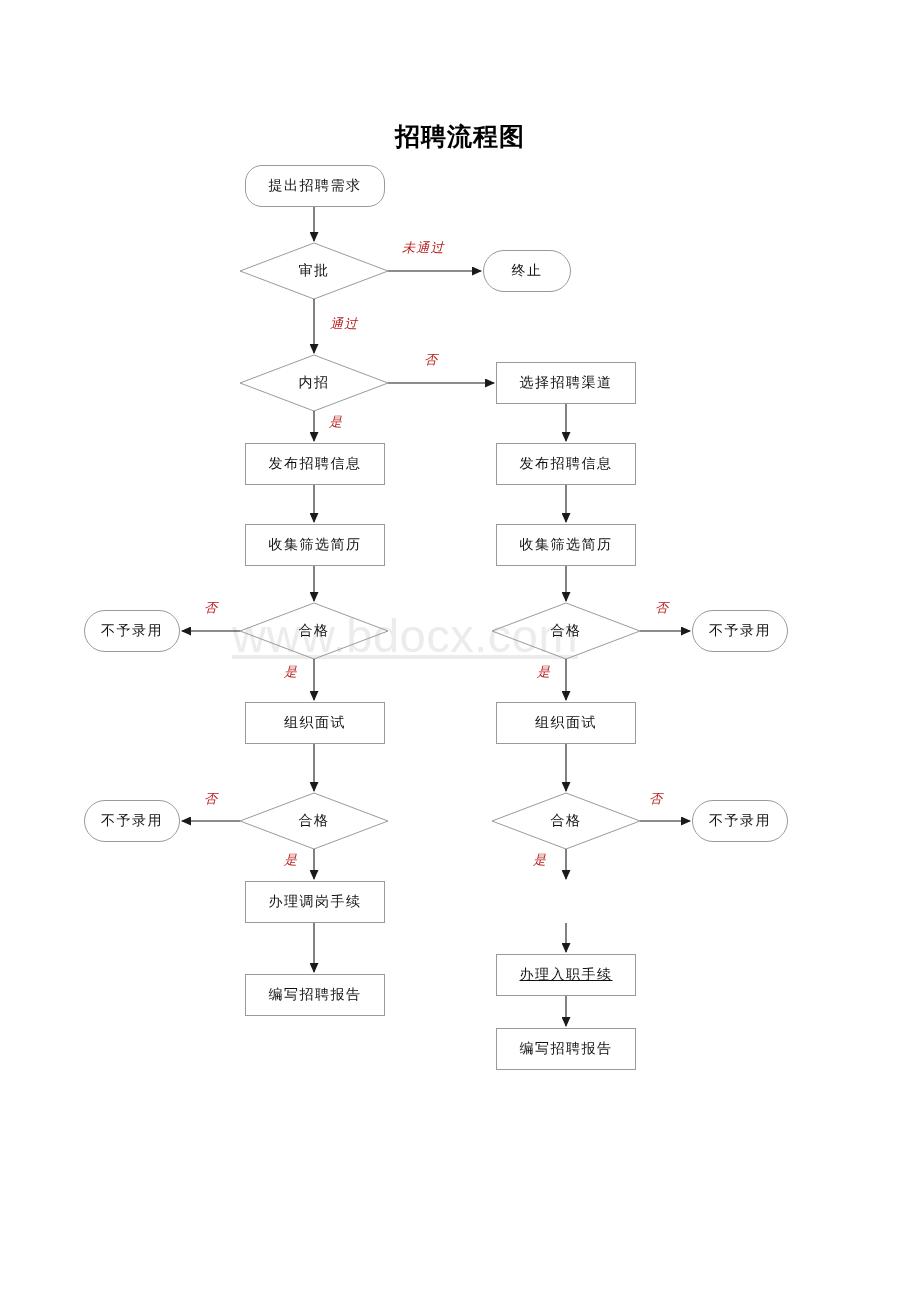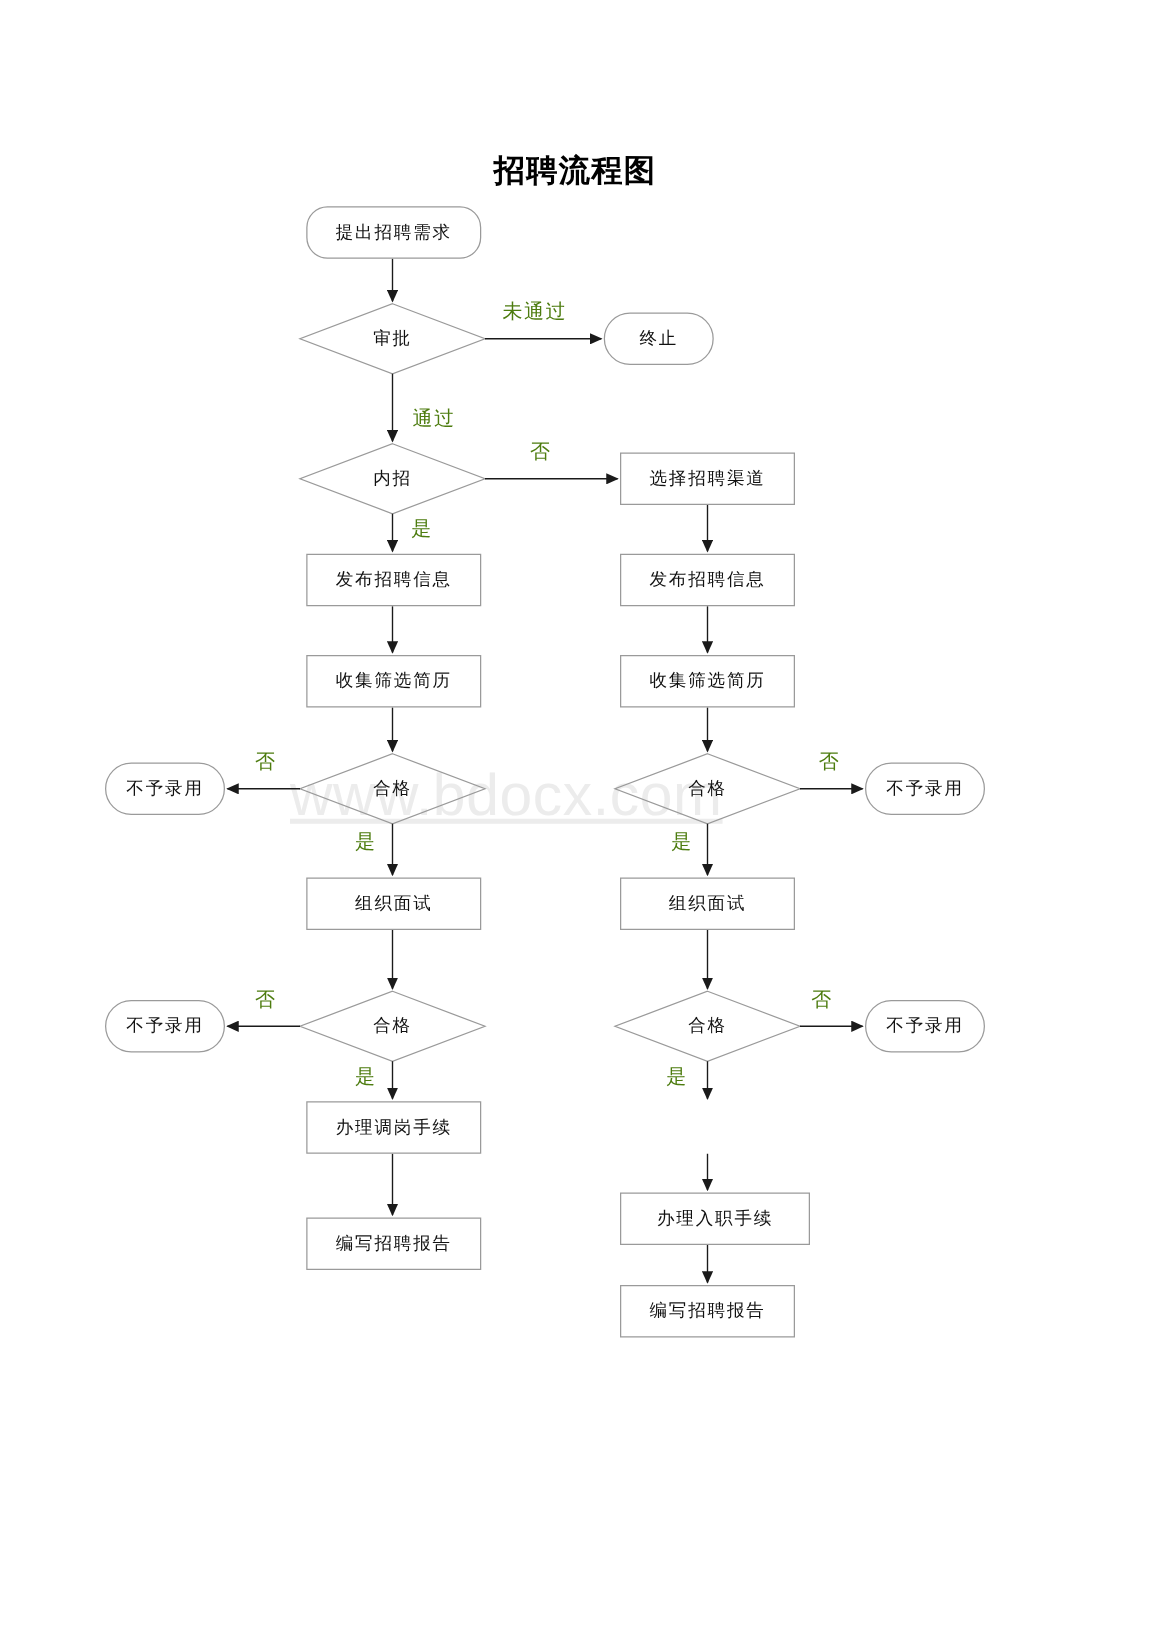--- a/index.html
+++ b/index.html
@@ -75,24 +75,25 @@
     background: transparent;
   }
   .node.decision {
     background: transparent;
     border: none;
     text-align: right;
   }
   .edge-label {
     position: absolute;
     z-index: 4;
-    font-size: 16px;
-    color: #4d7c0f;
+    font-size: 13px;
+    color: #b91c1c;
     letter-spacing: 1.2px;
     white-space: nowrap;
+    font-style: italic;
   }
 </style>
 </head>
 <body>
 
 <div id="page">
 
   <div id="watermark">www.bdocx.com</div>
 
   <div id="title">招聘流程图</div>
@@ -196,29 +197,29 @@
     </div>
   <div class="node terminal" style="left:692px;top:800px;width:96px;height:42px;">
       <span>不予录用</span>
     </div>
   <div class="node process" style="left:245px;top:881px;width:140px;height:42px;">
       <span>办理调岗手续</span>
     </div>
   <div class="node process" style="left:245px;top:974px;width:140px;height:42px;">
       <span>编写招聘报告</span>
     </div>
-  <div class="node process" style="left:496px;top:954px;width:152px;height:42px;">
+  <div class="node process" style="left:496px;top:954px;width:140px;height:42px;text-decoration:underline;">
       <span>办理入职手续</span>
     </div>
   <div class="node process" style="left:496px;top:1028px;width:140px;height:42px;">
       <span>编写招聘报告</span>
     </div>
 
   <div class="edge-label" style="left:402px;top:239px;">未通过</div>
-  <div class="edge-label" style="left:330px;top:325px;">通过</div>
+  <div class="edge-label" style="left:330px;top:315px;">通过</div>
   <div class="edge-label" style="left:424px;top:351px;">否</div>
   <div class="edge-label" style="left:329px;top:413px;">是</div>
   <div class="edge-label" style="left:204px;top:599px;">否</div>
   <div class="edge-label" style="left:284px;top:663px;">是</div>
   <div class="edge-label" style="left:655px;top:599px;">否</div>
   <div class="edge-label" style="left:537px;top:663px;">是</div>
   <div class="edge-label" style="left:204px;top:790px;">否</div>
   <div class="edge-label" style="left:284px;top:851px;">是</div>
   <div class="edge-label" style="left:649px;top:790px;">否</div>
   <div class="edge-label" style="left:533px;top:851px;">是</div>

